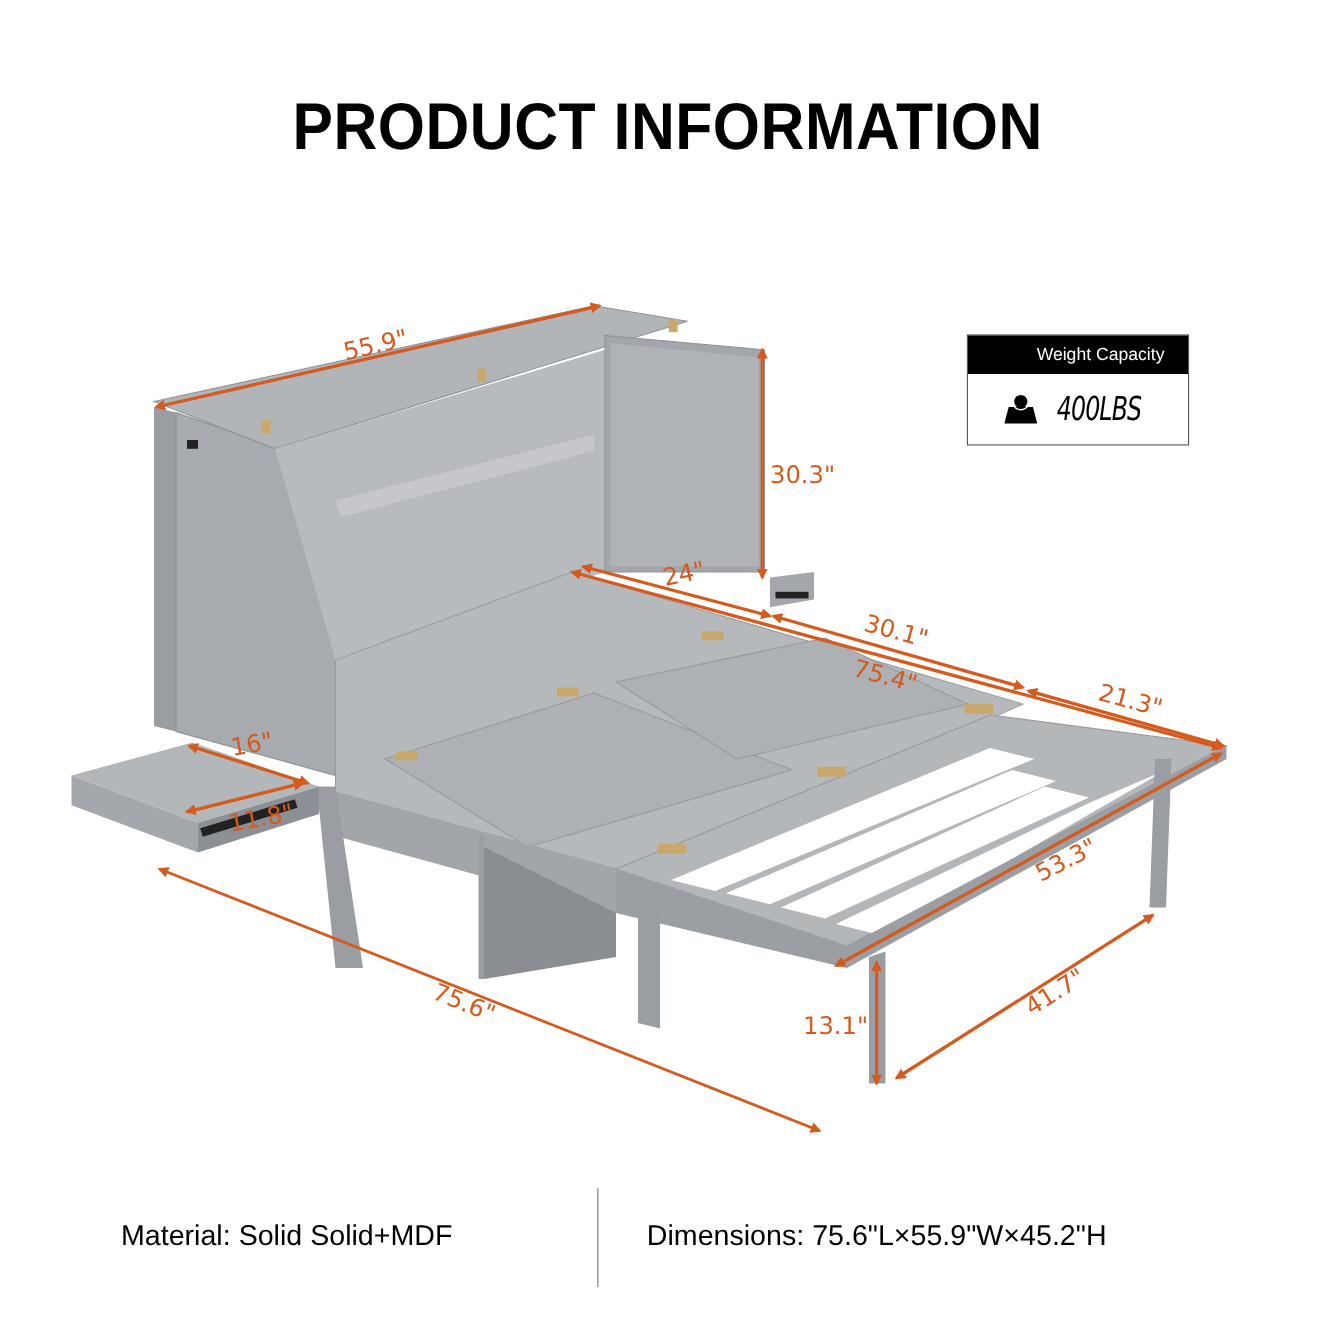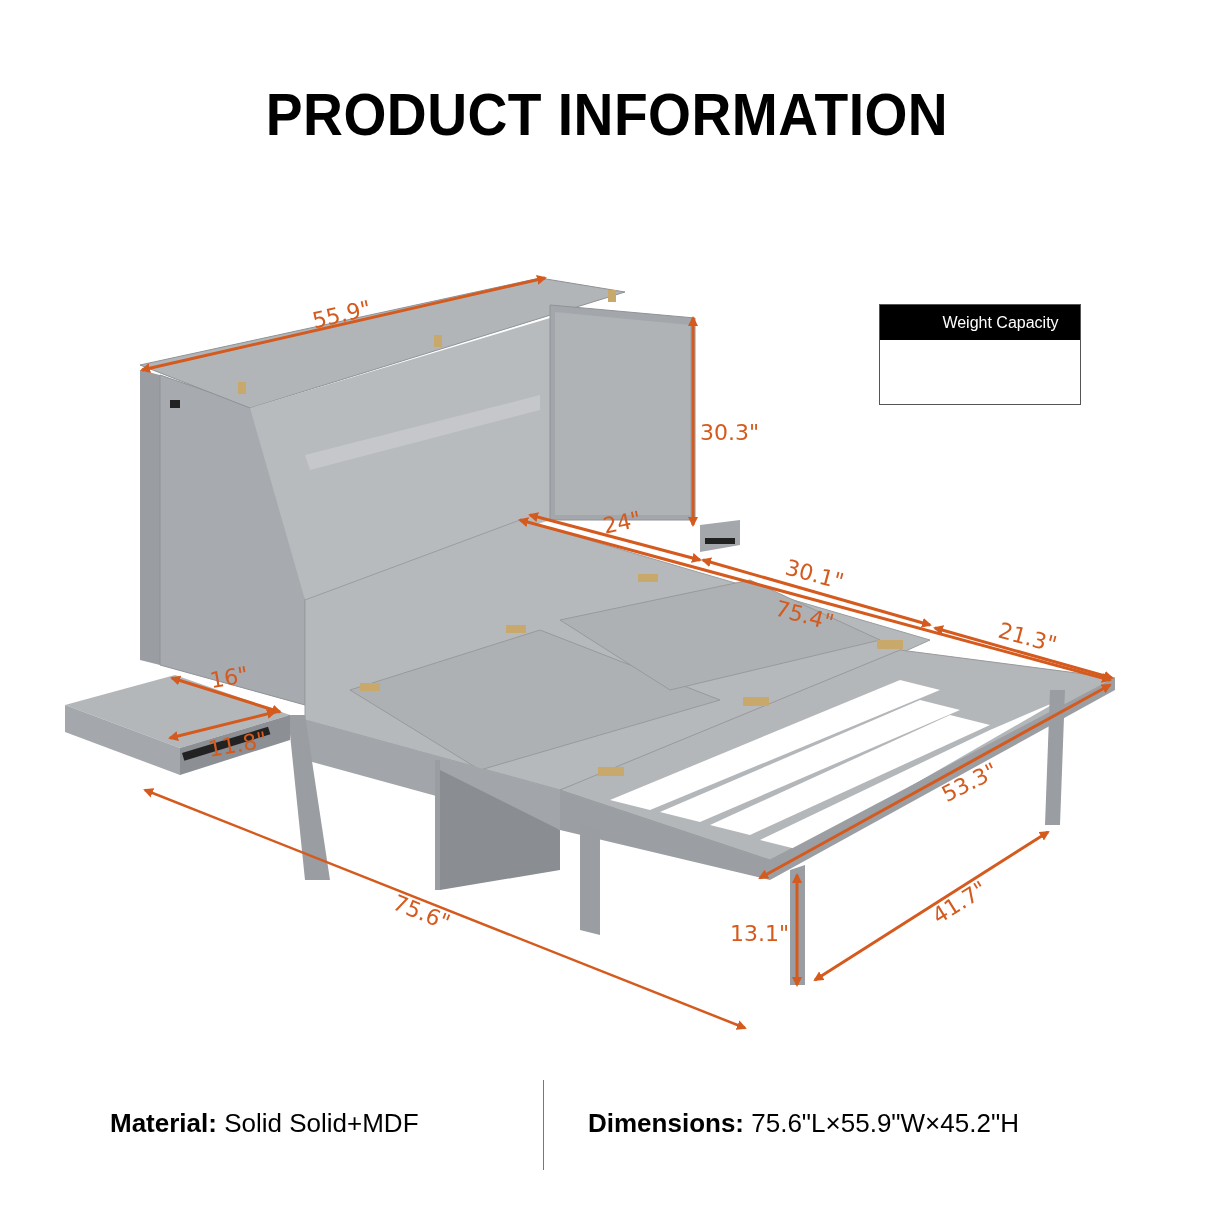--- a/index.html
+++ b/index.html
@@ -13,21 +13,21 @@
          font-size:22px; white-space:nowrap; transform-origin:center center; }
   .wc-box { position:absolute; left:879px; top:304px; width:202px; height:101px;
             border:1px solid #555; background:#fff; box-sizing:border-box; }
   .wc-head { height:35px; background:#000; color:#fff; font-size:16px;
              display:flex; align-items:center; justify-content:center;padding-left:41px; }
   .wc-body { height:64px; display:flex; align-items:center; justify-content:center; gap:8px; }
   .wc-val { font-size:30px; font-style:italic; font-family:"DejaVu Sans Condensed","DejaVu Sans", sans-serif;
             transform:scaleX(0.8); letter-spacing:-1px; }
   .footer { position:absolute; top:1100px; left:0; width:1214px; height:50px; }
   .f-item { position:absolute; top:8px; font-size:26px; white-space:nowrap; }
-  .f-key { font-weight:bold;margin-top:36px; }
+  .f-key { font-weight:normal;margin-top:36px; }
   .f-val { font-weight:normal; }
   .f-divider { position:absolute; left:543px; top:-20px; width:1px; height:90px; background:#777; }
 </style>
 </head>
 <body>
 
 <div class="title">PRODUCT INFORMATION</div>
 
 <svg class="drawing" viewBox="0 0 1214 1214" xmlns="http://www.w3.org/2000/svg">
   <defs>
@@ -112,20 +112,28 @@
 <div class="dim" style="left:998px; top:625px; transform:rotate(15deg);">21.3"</div>
 <div class="dim" style="left:940px; top:770px; transform:rotate(-27deg);">53.3"</div>
 <div class="dim" style="left:730px; top:921px;">13.1"</div>
 <div class="dim" style="left:930px; top:890px; transform:rotate(-32deg);">41.7"</div>
 <div class="dim" style="left:392px; top:900px; transform:rotate(22deg);">75.6"</div>
 <div class="dim" style="left:210px; top:665px; transform:rotate(-10deg);">16"</div>
 <div class="dim" style="left:208px; top:732px; transform:rotate(-10deg);">11.8"</div>
 
 <div class="wc-box">
   <div class="wc-head">Weight Capacity</div>
+  <div class="wc-body">
+    <svg width="30" height="28" viewBox="0 0 30 28">
+      <circle cx="15" cy="7" r="6" fill="#000"></circle>
+      <path d="M4,12 L26,12 L30,27 L0,27 Z" fill="#000"></path>
+      <path d="M9,12 Q15,17 21,12" stroke="#fff" stroke-width="1.2" fill="none"></path>
+    </svg>
+    <span class="wc-val">400LBS</span>
+  </div>
 </div>
 
 <div class="footer">
   <div class="f-item" style="left:110px;">
     <span class="f-key">Material:</span>
     <span class="f-val">Solid Solid+MDF</span>
   </div>
   <div class="f-divider"></div>
   <div class="f-item" style="left:588px;">
     <span class="f-key">Dimensions:</span>

